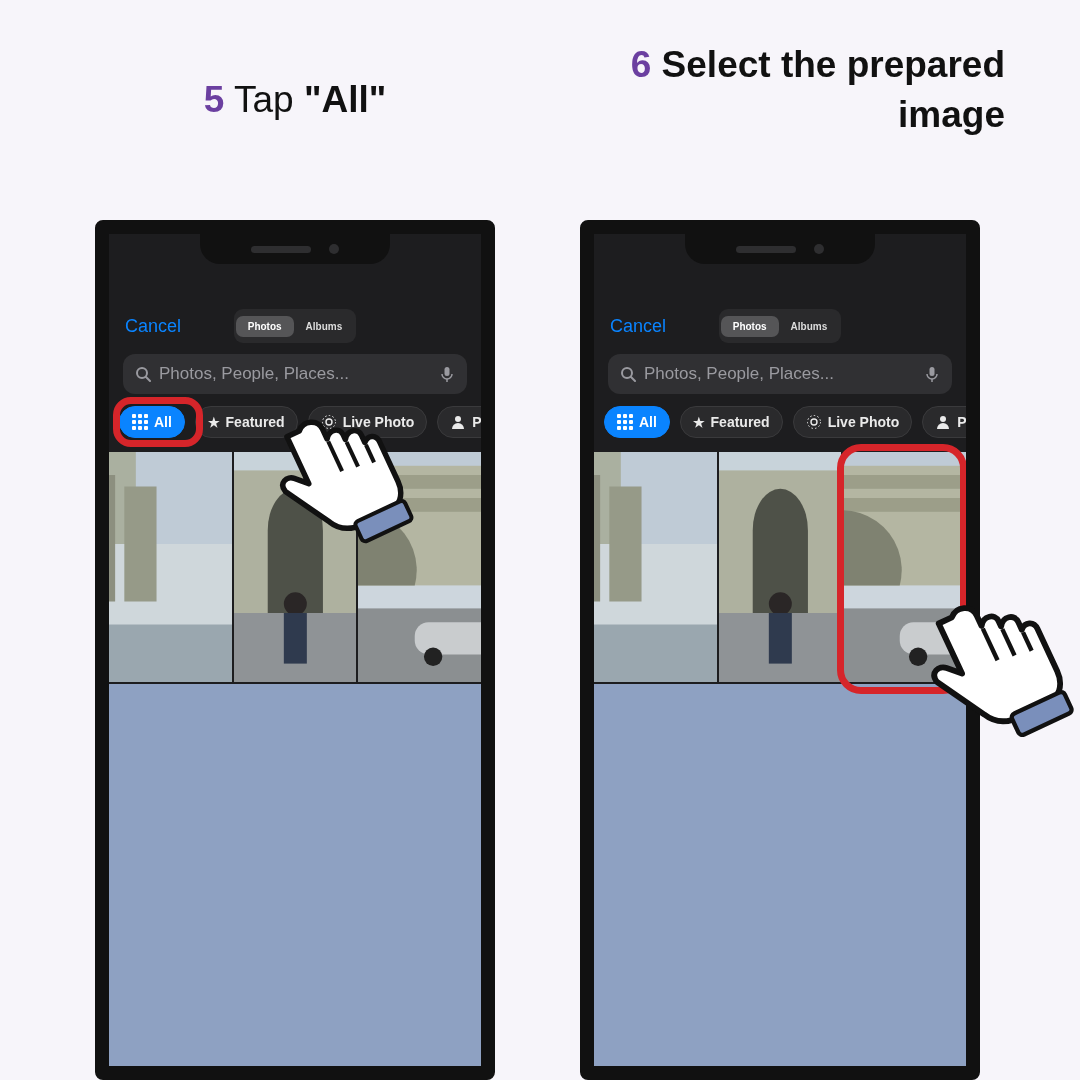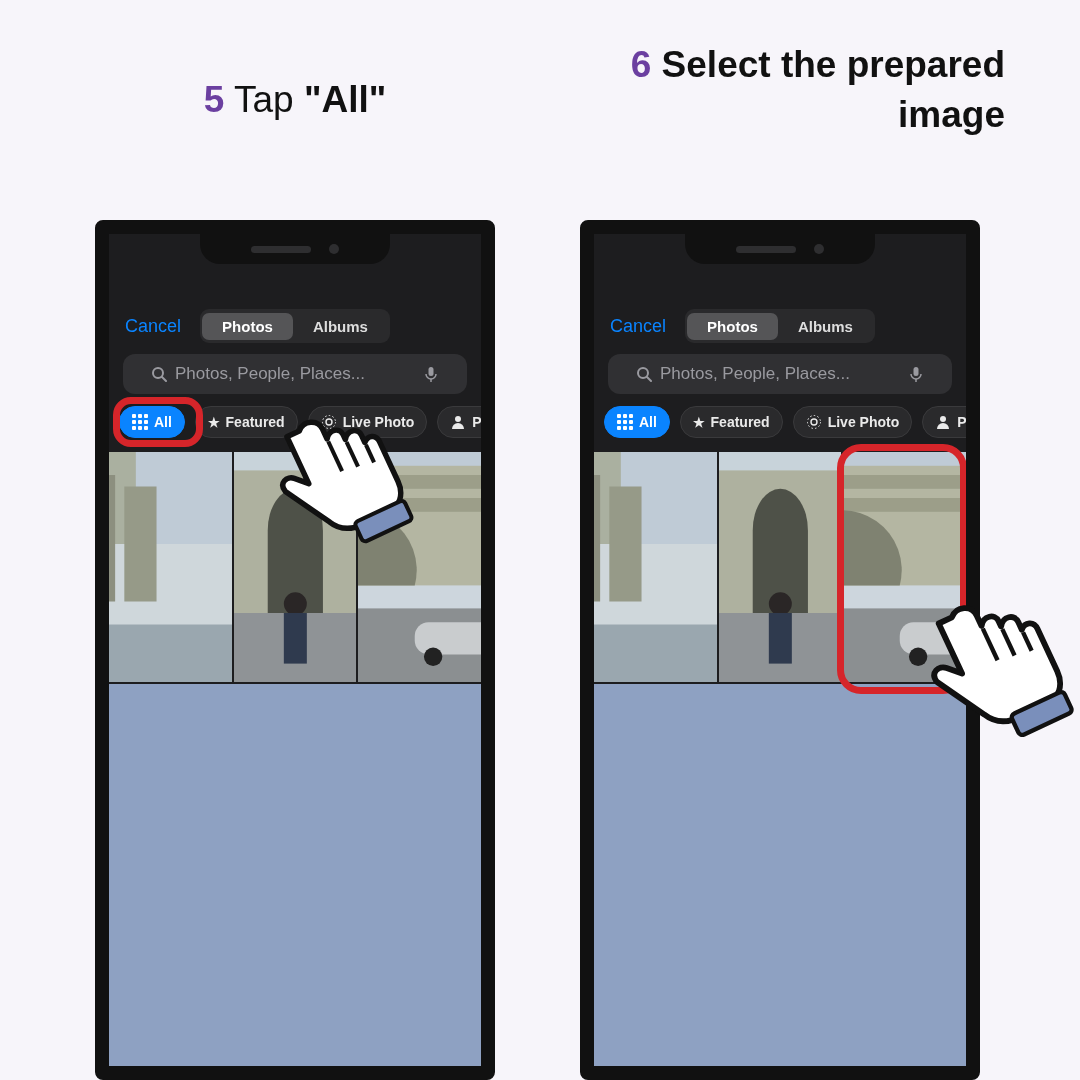--- a/index.html
+++ b/index.html
@@ -63,30 +63,30 @@
   .cancel {
     position: absolute; left: 16px;
     color: #0a84ff; font-size: 18px;
   }
   .seg {
     display: flex; align-items: center;
     background: #2a2a2c; border-radius: 9px; padding: 2px;
     height: 34px;
   }
   .seg .seg-item {
-    font-size: 15px; color: #ddd; font-weight: 600;
-    padding: 5px 20px; border-radius: 7px;
+    font-size: 10px; color: #ddd; font-weight: 600;
+    padding: 5px 12px; border-radius: 7px;
   }
   .seg .seg-item.active { background: #555557; color: #fff; }
 
   
   .search {
     position: absolute; top: 120px; left: 14px; right: 14px;
     height: 40px; background: #303033; border-radius: 12px;
-    display: flex; align-items: center; padding: 0 28px; gap: 8px;
+    display: flex; align-items: center; padding: 0 12px; gap: 8px;
     color: #9a9aa0; font-size: 17px;
   }
   .search .mic { margin-left: auto; }
 
   
   .filters {
     position: absolute; top: 172px; left: 10px; right: 0;
     display: flex; gap: 10px; align-items: center;
     overflow: hidden; white-space: nowrap;
   }

